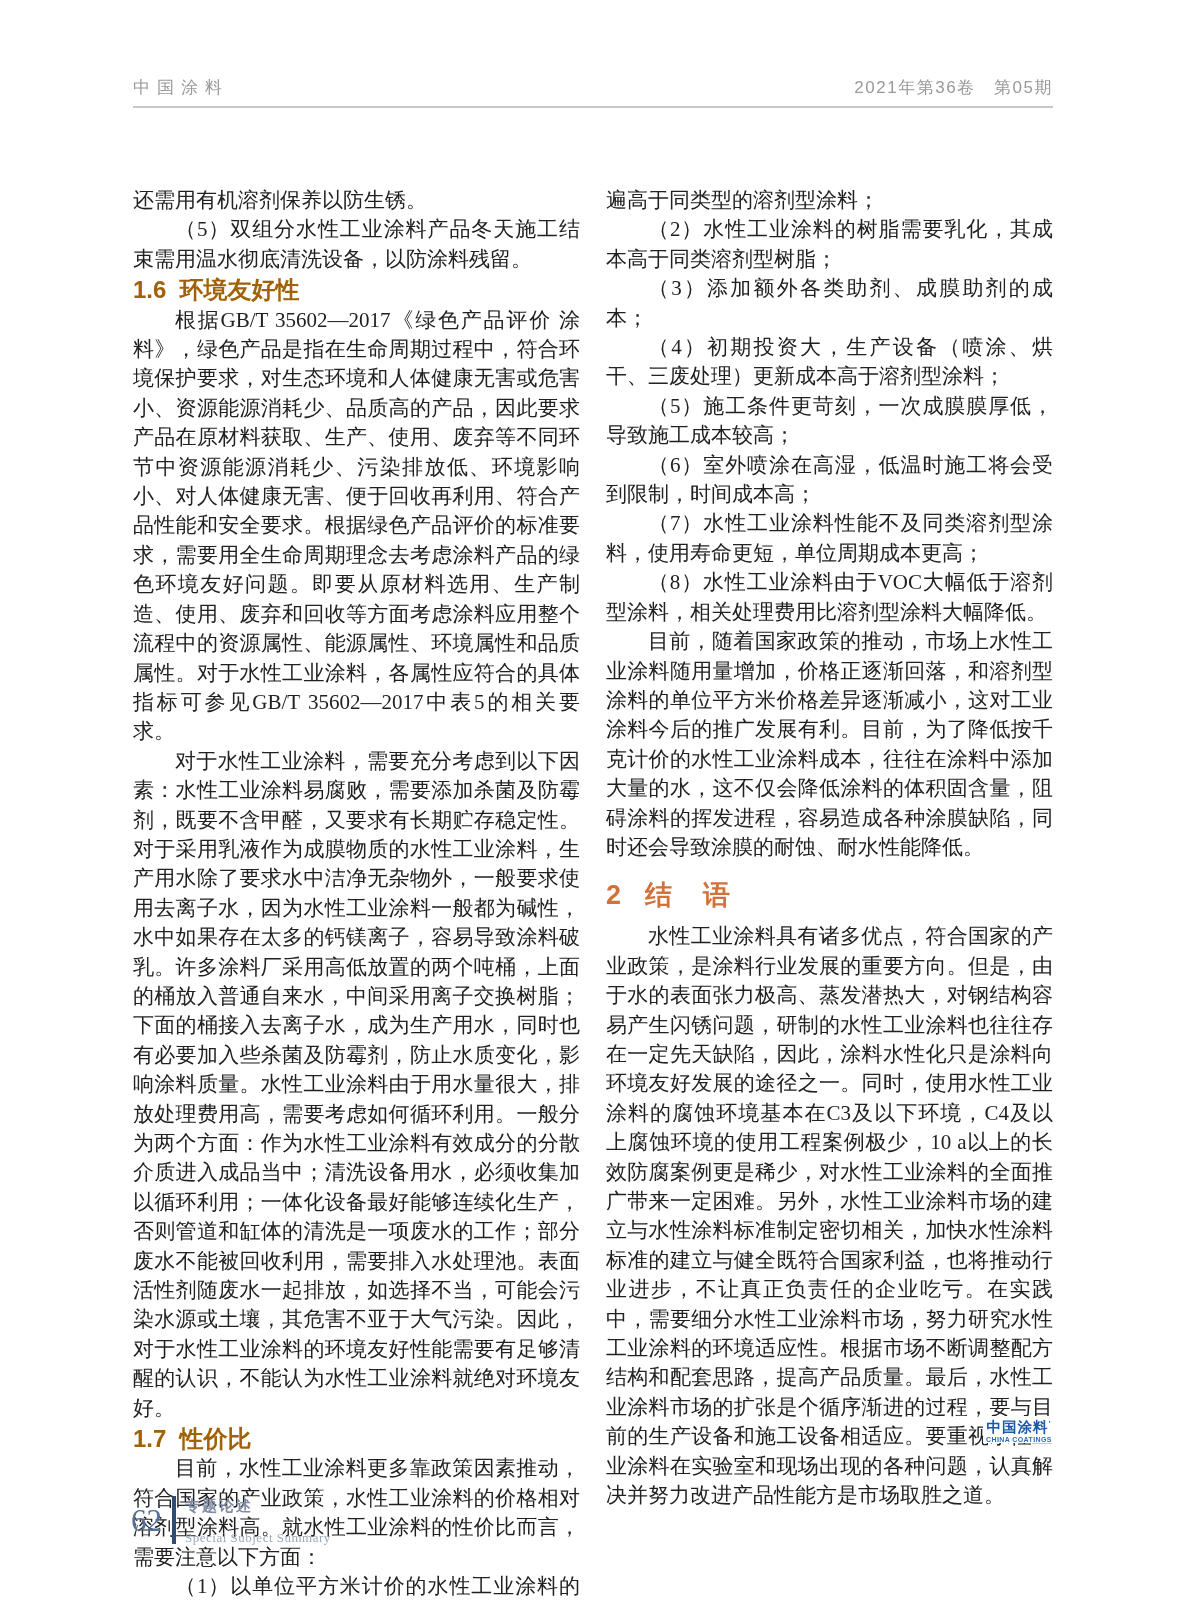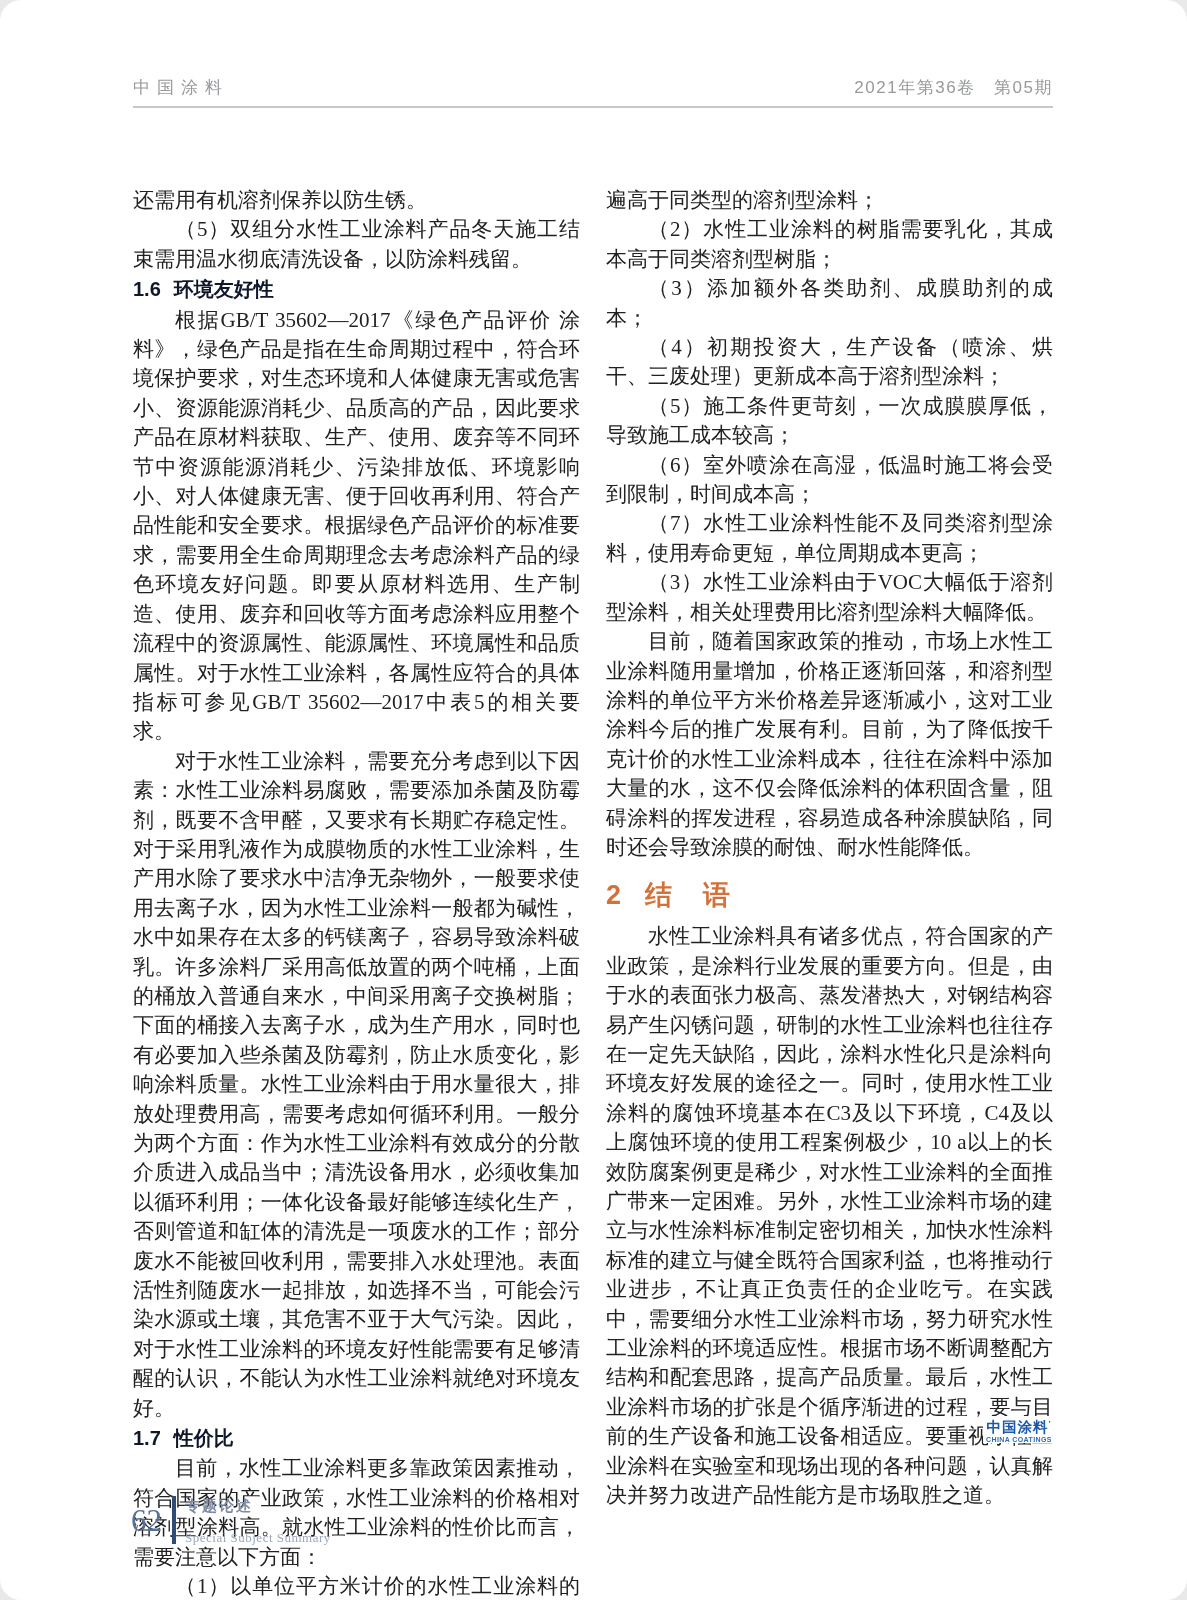--- a/index.html
+++ b/index.html
@@ -4,21 +4,20 @@
 <style>
   * { margin:0; padding:0; box-sizing:border-box; }
   html,body { background:#e9e9e9; }
   .page {
     position:relative;
     width:1187px; height:1600px;
     margin:0 auto;
     background:#ffffff;
     overflow:hidden;
     font-family:"Liberation Serif","DejaVu Serif",serif;
-    border-radius:21px;
   }
   
   .header {
     position:absolute; left:133px; right:134px; top:76px;
     display:flex; justify-content:space-between; align-items:flex-end;
     border-bottom:2px solid #c6c9cc;
     padding-bottom:7px;
     color:#97999c;
     font-family:"Liberation Sans","DejaVu Sans",sans-serif;
     font-size:17px;
@@ -34,21 +33,21 @@
     width:447px;
     font-size:21px;
     line-height:29.4px;
     text-align:justify;
     color:#212121;
   }
   .col p { text-indent:2em; }
   .col p.noindent { text-indent:0; }
   h3.sec {
     font-family:"Liberation Sans","DejaVu Sans",sans-serif;
-    color:#0f172a; font-size:20px; font-weight:bold;
+    color:#a16207; font-size:24px; font-weight:bold;
     line-height:29.4px; margin:1px 0 1px 0;
   }
   h3.sec .hnum { margin-right:13px; }
   h2.sec-big {
     font-family:"Liberation Sans","DejaVu Sans",sans-serif;
     color:#d3713a; font-size:27px; font-weight:bold;
     line-height:32px; margin:17px 0 11px 0; letter-spacing:2px;
   }
   h2.sec-big .hnum { margin-right:22px; }
   
@@ -107,21 +106,21 @@
     </section>
 
     <section class="col">
       <p class="noindent">遍高于同类型的溶剂型涂料；</p>
       <p>（2）水性工业涂料的树脂需要乳化，其成本高于同类溶剂型树脂；</p>
       <p>（3）添加额外各类助剂、成膜助剂的成本；</p>
       <p>（4）初期投资大，生产设备（喷涂、烘干、三废处理）更新成本高于溶剂型涂料；</p>
       <p>（5）施工条件更苛刻，一次成膜膜厚低，导致施工成本较高；</p>
       <p>（6）室外喷涂在高湿，低温时施工将会受到限制，时间成本高；</p>
       <p>（7）水性工业涂料性能不及同类溶剂型涂料，使用寿命更短，单位周期成本更高；</p>
-      <p>（3）水性工业涂料由于VOC大幅低于溶剂型涂料，相关处理费用比溶剂型涂料大幅降低。</p>
+      <p>（8）水性工业涂料由于VOC大幅低于溶剂型涂料，相关处理费用比溶剂型涂料大幅降低。</p>
       <p>目前，随着国家政策的推动，市场上水性工业涂料随用量增加，价格正逐渐回落，和溶剂型涂料的单位平方米价格差异逐渐减小，这对工业涂料今后的推广发展有利。目前，为了降低按千克计价的水性工业涂料成本，往往在涂料中添加大量的水，这不仅会降低涂料的体积固含量，阻碍涂料的挥发进程，容易造成各种涂膜缺陷，同时还会导致涂膜的耐蚀、耐水性能降低。</p>
       <h2 class="sec-big"><span class="hnum">2</span><span>结　语</span></h2>
       <p>水性工业涂料具有诸多优点，符合国家的产业政策，是涂料行业发展的重要方向。但是，由于水的表面张力极高、蒸发潜热大，对钢结构容易产生闪锈问题，研制的水性工业涂料也往往存在一定先天缺陷，因此，涂料水性化只是涂料向环境友好发展的途径之一。同时，使用水性工业涂料的腐蚀环境基本在C3及以下环境，C4及以上腐蚀环境的使用工程案例极少，10 a以上的长效防腐案例更是稀少，对水性工业涂料的全面推广带来一定困难。另外，水性工业涂料市场的建立与水性涂料标准制定密切相关，加快水性涂料标准的建立与健全既符合国家利益，也将推动行业进步，不让真正负责任的企业吃亏。在实践中，需要细分水性工业涂料市场，努力研究水性工业涂料的环境适应性。根据市场不断调整配方结构和配套思路，提高产品质量。最后，水性工业涂料市场的扩张是个循序渐进的过程，要与目前的生产设备和施工设备相适应。要重视水性工业涂料在实验室和现场出现的各种问题，认真解决并努力改进产品性能方是市场取胜之道。</p>
     </section>
 
   </main>
 
   <div class="logo">
     <div class="logo-cn"><span>中国涂料</span><span class="logo-mark">’</span></div>
     <div class="logo-en">CHINA COATINGS</div>

